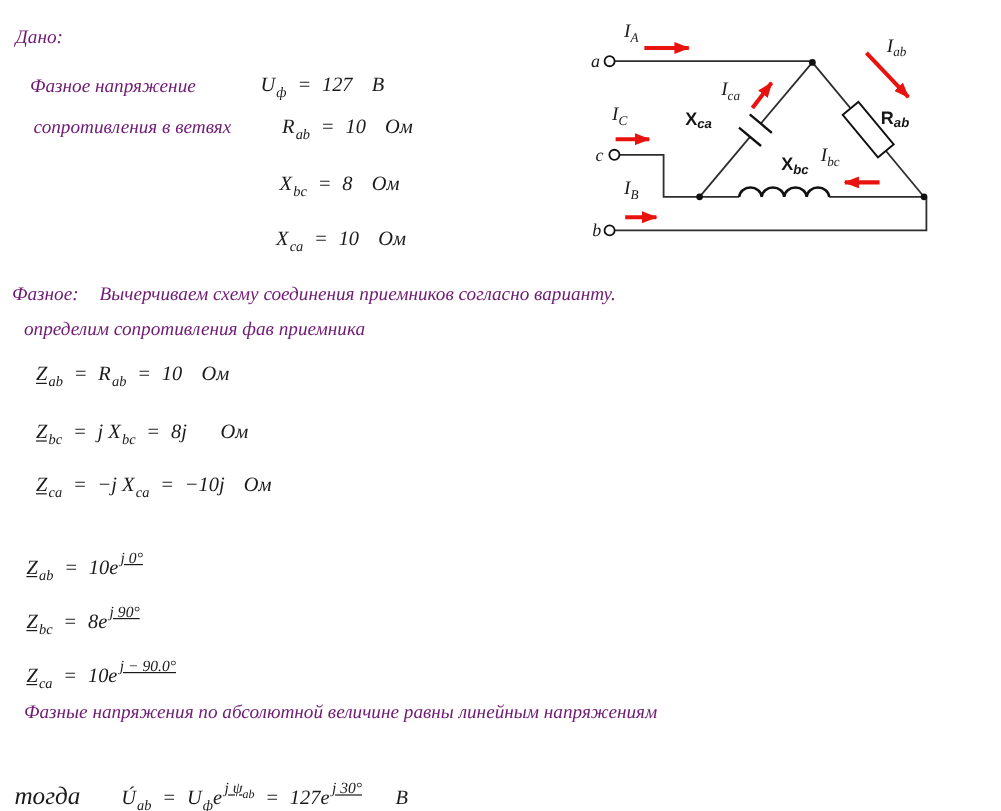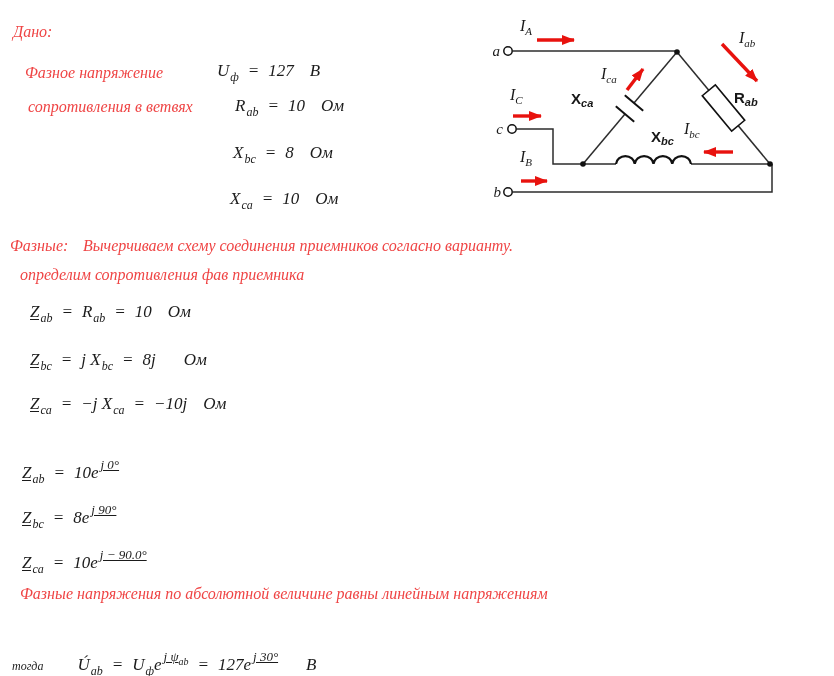--- a/index.html
+++ b/index.html
@@ -1,35 +1,35 @@
 <!DOCTYPE html>
 <html><head>
 <meta charset="utf-8">
 <style>
   html,body{margin:0;padding:0;}
   body{
     width:834px;height:676px;background:#ffffff;position:relative;overflow:hidden;
     font-family:"Liberation Serif",serif;
   }
   .txt{
-    position:absolute;white-space:nowrap;color:#ef4444;
+    position:absolute;white-space:nowrap;color:#701a75;
     font:italic 16px "Liberation Serif",serif;
   }
   .frm{
     position:absolute;white-space:nowrap;color:#1b1b1b;
     font:italic 17px "Liberation Serif",serif;
   }
   .frm .sub{font-size:12px;vertical-align:-5px;margin-left:1px;}
   .frm .eq{display:inline-block;margin:0 9px;}
   .frm .unit{margin-left:16px;}
   .frm .unit-wide{margin-left:28px;}
   .frm .sup{font-size:13px;vertical-align:9px;margin-left:2px;text-decoration:underline;}
   .sup .ssub{font-size:10px;vertical-align:-4px;}
   .zu{display:inline-block;border-bottom:1.6px solid #1b1b1b;line-height:15px;}
-  .intro{font-size:12px;}
+  .intro{font-size:21px;}
   .sp-l{margin-left:34px;}
 
   svg .wire{fill:none;stroke:#2d2d2d;stroke-width:1.5;}
   svg .coil{fill:none;stroke:#111;stroke-width:2.2;}
   svg .plate{fill:none;stroke:#111;stroke-width:2;}
   svg .resistor{fill:#ffffff;stroke:#111;stroke-width:1.6;}
   svg .nodedot{fill:#111;}
   svg .term{fill:#ffffff;stroke:#111;stroke-width:1.5;}
   svg .arr{stroke:#e8120e;stroke-width:3.4;}
   svg .cur{font:italic 16px "Liberation Serif",serif;fill:#1b1b1b;}
@@ -121,21 +121,21 @@
     <text class="cur" x="601" y="79"><tspan>I</tspan><tspan class="csub" dy="4">ca</tspan></text>
     <text class="cur" x="684" y="134"><tspan>I</tspan><tspan class="csub" dy="4">bc</tspan></text>
     <text class="cur" x="739" y="43"><tspan>I</tspan><tspan class="csub" dy="4">ab</tspan></text>
 
     <text class="comp" x="571" y="104"><tspan>X</tspan><tspan class="compsub" dy="3">ca</tspan></text>
     <text class="comp" x="651" y="142"><tspan>X</tspan><tspan class="compsub" dy="3">bc</tspan></text>
     <text class="comp" x="734" y="103"><tspan>R</tspan><tspan class="compsub" dy="3">ab</tspan></text>
   </g>
 </svg>
 
-<div class="txt" style="left:10px;top:237px">Фазные:</div>
+<div class="txt" style="left:10px;top:237px">Фазное:</div>
 <div class="txt" style="left:83px;top:237px">Вычерчиваем схему соединения приемников согласно варианту.</div>
 <div class="txt" style="left:20px;top:266px">определим сопротивления фав приемника</div>
 
 <div class="frm" style="left:30px;top:302px">
   <span class="zu">Z</span><span class="sub">ab</span><span class="eq">=</span><span>R</span><span class="sub">ab</span><span class="eq">=</span><span>10</span><span class="unit">Ом</span>
 </div>
 
 <div class="frm" style="left:30px;top:350px">
   <span class="zu">Z</span><span class="sub">bc</span><span class="eq">=</span><span>j X</span><span class="sub">bc</span><span class="eq">=</span><span>8j</span><span class="unit-wide">Ом</span>
 </div>

